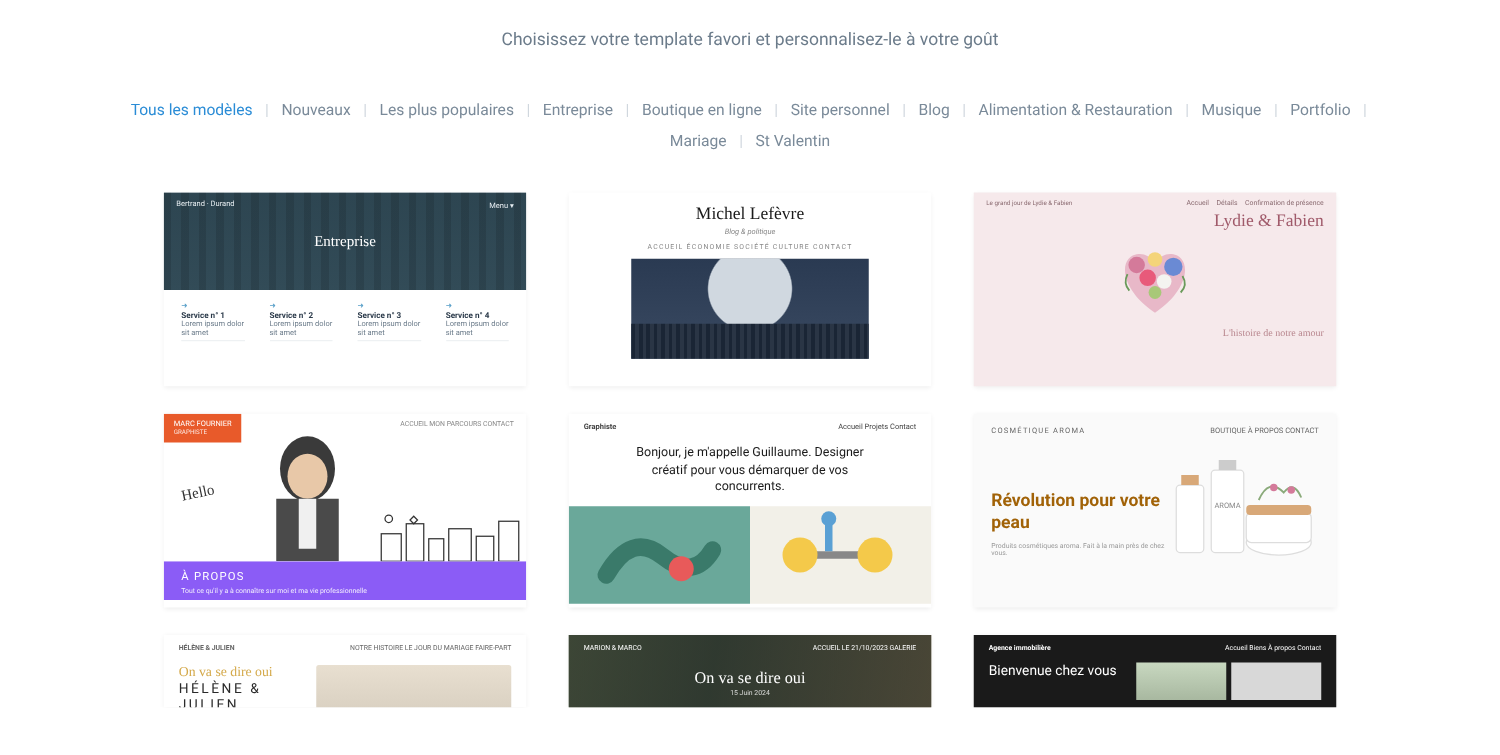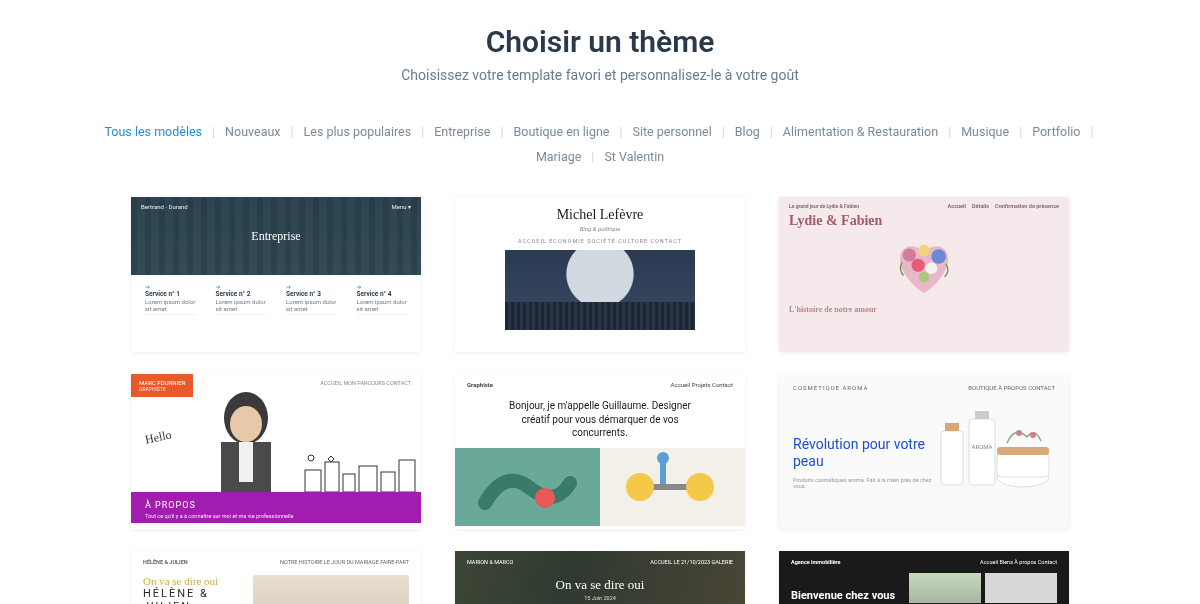--- a/index.html
+++ b/index.html
@@ -59,52 +59,52 @@
   .c2 { text-align:center; padding:10px 0 0; }
   .c2-name { font-family:Georgia,serif; font-size:14px; color:#1a1a1a; }
   .c2-sub { font-size:6px; color:#888; font-style:italic; margin:2px 0 6px; }
   .c2-nav { font-size:5.5px; letter-spacing:1px; color:#888; margin-bottom:6px; }
   .c2-img { height:80px; width:190px; margin:0 auto; background:
     radial-gradient(circle at 50% 30%, #d0d8e0 0 30%, transparent 31%),
     linear-gradient(#2a3a52,#3a4a62); position:relative; }
   .c2-img::after { content:""; position:absolute; bottom:0;left:0;right:0;height:28px;
     background: repeating-linear-gradient(90deg,#1a2535 0 3px,#2a3545 3px 6px); }
   
-  .c3 { background:#f6e9eb; text-align:left; padding:6px 10px;font-weight:bold; }
+  .c3 { background:#f6e9eb; text-align:right; padding:6px 10px; }
   .c3-nav { display:flex; justify-content:flex-end; gap:6px; font-size:5.5px; color:#8a6a70; }
   .c3-title { font-family:"Brush Script MT",cursive; font-size:14px; color:#a05a6a; margin:4px 0; }
   .c3-heart { width:80px; height:66px; margin:2px auto 6px; position:relative; }
   .c3-heart svg { width:100%; height:100%; }
   .c3-foot { font-size:8px; color:#b8868e; font-family:Georgia,serif; }
   
   .c4 { background:#fff; }
   .c4-top { height:118px; position:relative; background:#fff; }
   .c4-badge { position:absolute; top:0; left:0; background:#e85a2a; color:#fff; font-size:6px; padding:5px 8px; }
   .c4-nav { position:absolute; top:6px; right:10px; font-size:5.5px; color:#888; }
   .c4-guy { position:absolute; left:60px; bottom:0; width:110px; height:108px; }
   .c4-hello { position:absolute; left:14px; top:56px; font-family:"Brush Script MT",cursive; font-size:12px; transform:rotate(-12deg); }
   .c4-city { position:absolute; right:0; bottom:0; width:120px; height:40px; }
-  .c4-foot { background:#a21caf; color:#fff; padding:8px 14px 4px; }
+  .c4-foot { background:#8b5cf6; color:#fff; padding:8px 14px 4px; }
   .c4-foot-title { font-size:9px; letter-spacing:1px; margin-bottom:3px; }
   .c4-foot-sub { font-size:5.5px; opacity:0.9; }
   
   .c5 { background:#fff; }
   .c5-nav { display:flex; justify-content:space-between; padding:7px 12px; font-size:6px; color:#444; }
   .c5-title { font-size:10px; font-weight:400; text-align:center; padding:4px 40px 8px; color:#1a1a1a; line-height:1.35; }
   .c5-imgs { display:flex; height:78px; }
   .c5-imgs > div { flex:1; }
   .c5-left { background:#6aa89a; position:relative; }
   .c5-right { background:#f2f0e8; position:relative; }
   
   .c6 { background:#fafafa; padding:10px 14px; }
   .c6-nav { display:flex; justify-content:space-between; font-size:6px; color:#666; margin-bottom:14px; }
   .c6-brand { letter-spacing:1px; }
   .c6-body { display:flex; align-items:center; }
   .c6-text { flex:1; }
-  .c6-title { font-size:14px; font-weight:400; color:#1d4ed8; line-height:1.25; margin-bottom:6px;margin-top:24px; }
+  .c6-title { font-size:14px; font-weight:700; color:#a16207; line-height:1.25; margin-bottom:6px;margin-top:24px; }
   .c6-sub { font-size:5.5px; color:#999; }
   .c6-prods { width:120px; height:90px; position:relative; }
   
   .c7 { background:#fff; padding:8px 12px 0; }
   .c7-nav { display:flex; justify-content:space-between; font-size:5.5px; color:#666; margin-bottom:10px; }
   .c7-body { display:flex; gap:10px; align-items:flex-start; }
   .c7-text { flex:0 0 100px; }
   .c7-script { font-family:"Brush Script MT",cursive; font-size:11px; color:#d4a94a; }
   .c7-names { font-size:11px; letter-spacing:2px; color:#2a2a2a; }
   .c7-couple { flex:1; height:40px; background:linear-gradient(#e8dfd0,#d8cfc0); border-radius:2px; }
@@ -112,30 +112,29 @@
   .c8 { background:linear-gradient(rgba(30,35,30,0.6),rgba(30,35,30,0.6)),
         linear-gradient(100deg,#6a7a5a,#4a5a4a 40%,#8a7a5a); color:#fff; padding:8px 12px 0; }
   .c8-nav { display:flex; justify-content:space-between; font-size:5.5px; margin-bottom:12px; }
   .c8-title { font-family:Georgia,serif; font-size:13px; text-align:center; }
   .c8-date { text-align:center; font-size:5.5px; opacity:0.8; margin-top:2px; }
   
   .c9 { background:#1a1a1a; color:#fff; padding:8px 12px 0; }
   .c9-nav { display:flex; justify-content:space-between; font-size:5.5px; margin-bottom:8px; }
   .c9-body { display:flex; gap:8px; }
   .c9-text { flex:0 0 110px; }
-  .c9-title { font-size:11px; font-weight:700; line-height:1.2;margin-top:16px; }
+  .c9-title { font-size:11px; font-weight:400; line-height:1.2; }
   .c9-imgs { flex:1; display:flex; gap:4px; }
   .c9-imgs div { flex:1; height:30px; background:#d8d8d8; }
   .c9-imgs div:first-child { background:linear-gradient(#c8d8c0,#a8b8a0); }
 </style>
 </head>
 <body>
 
 <div class="header">
-  <h1 class="title">Choisir un thème</h1>
   <p class="subtitle">Choisissez votre template favori et personnalisez-le à votre goût</p>
 </div>
 
 <div class="filters" id="filter-bar"><span class="filter-item active">Tous les modèles</span><span class="sep">|</span><span class="filter-item">Nouveaux</span><span class="sep">|</span><span class="filter-item">Les plus populaires</span><span class="sep">|</span><span class="filter-item">Entreprise</span><span class="sep">|</span><span class="filter-item">Boutique en ligne</span><span class="sep">|</span><span class="filter-item">Site personnel</span><span class="sep">|</span><span class="filter-item">Blog</span><span class="sep">|</span><span class="filter-item">Alimentation &amp; Restauration</span><span class="sep">|</span><span class="filter-item">Musique</span><span class="sep">|</span><span class="filter-item">Portfolio</span><span class="sep">|</span><br><span class="filter-item">Mariage</span><span class="sep">|</span><span class="filter-item">St Valentin</span></div>
 
 <div class="grid">
 
   <div class="card">
     <div class="c1-hero">
       <div class="c1-nav">

